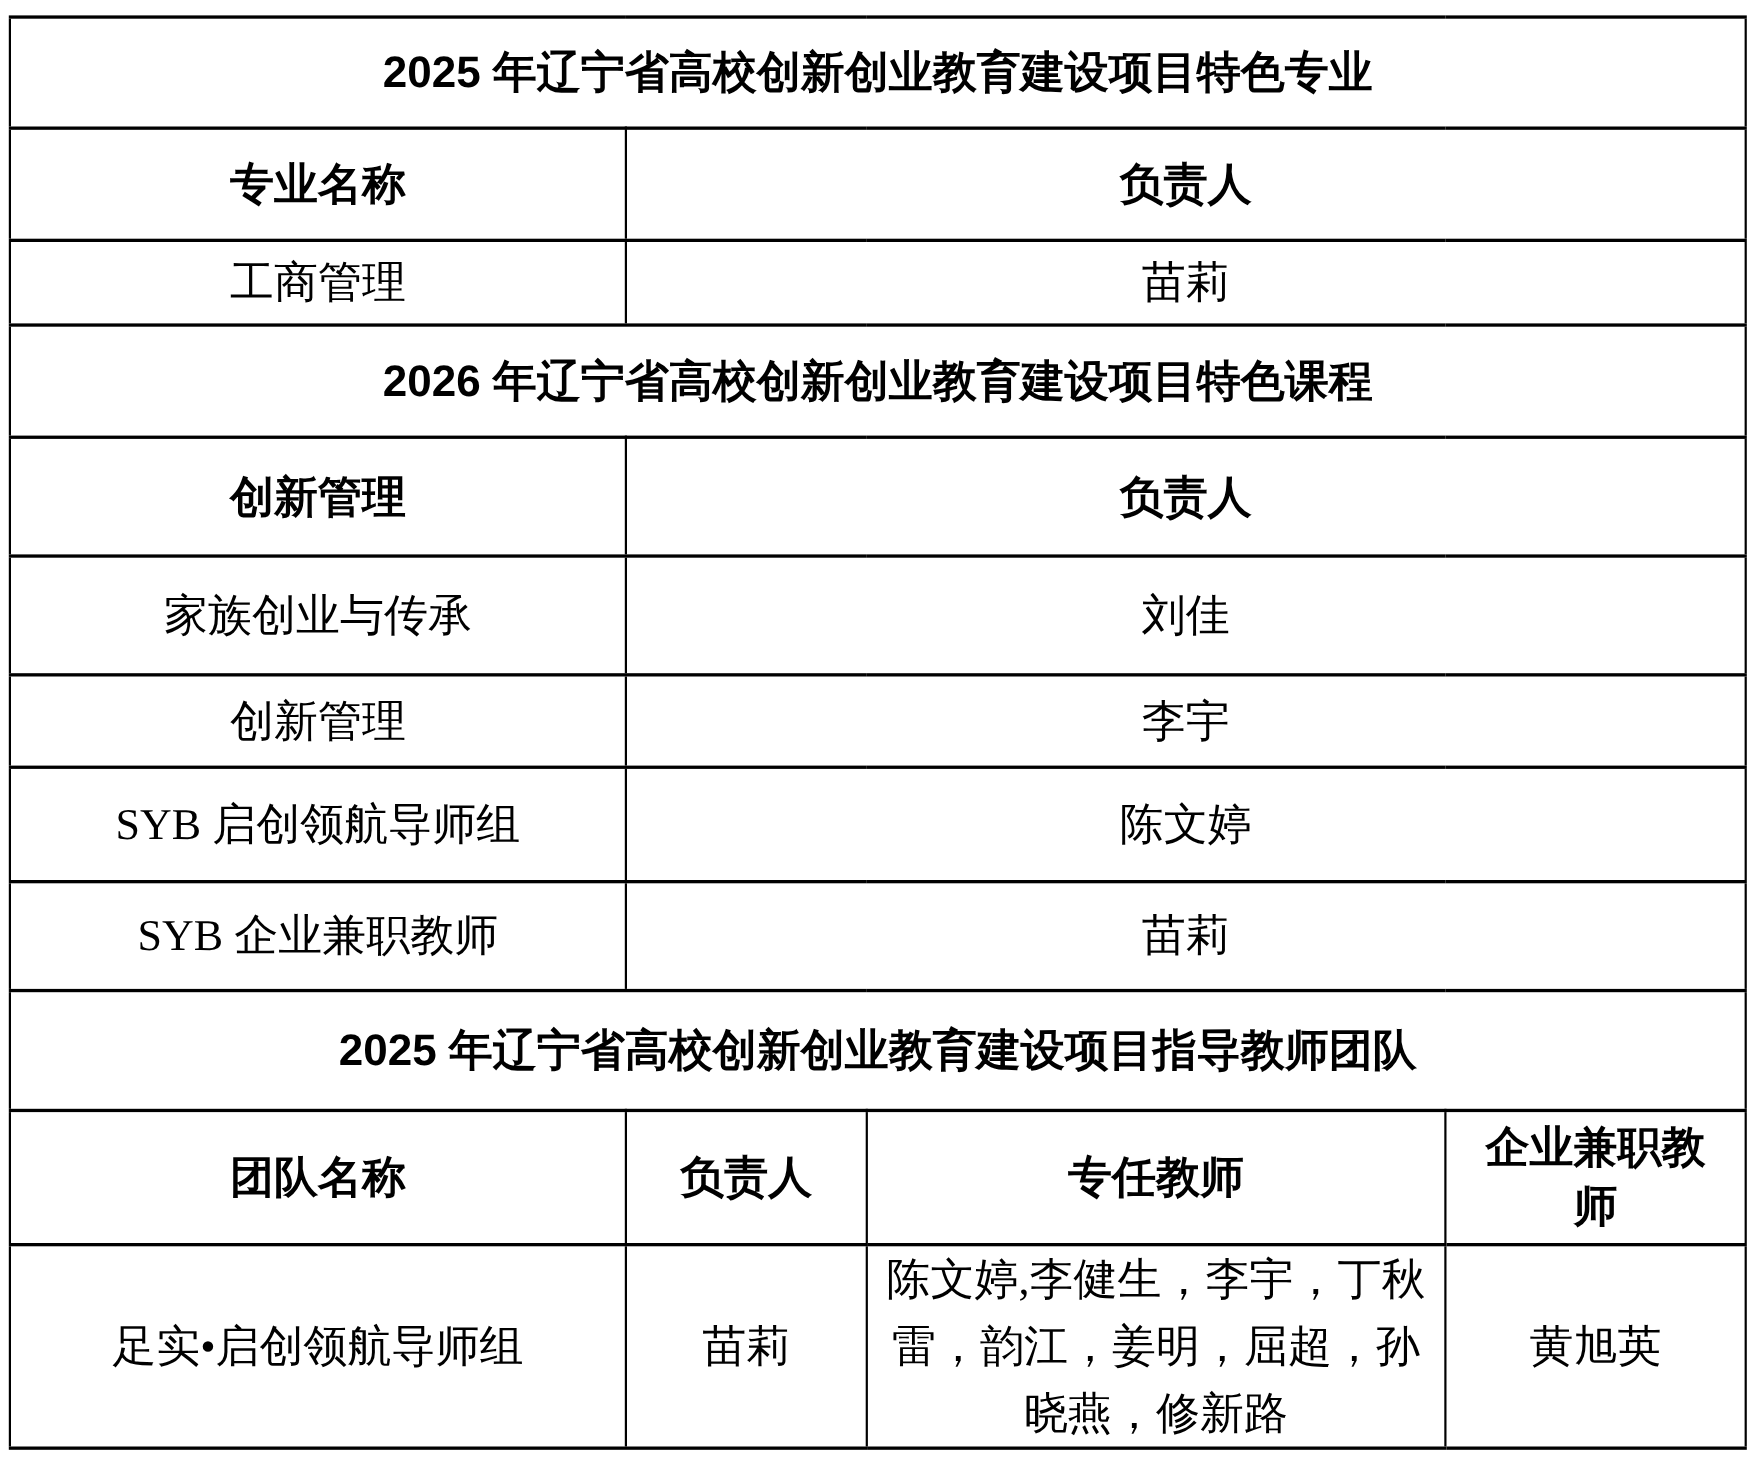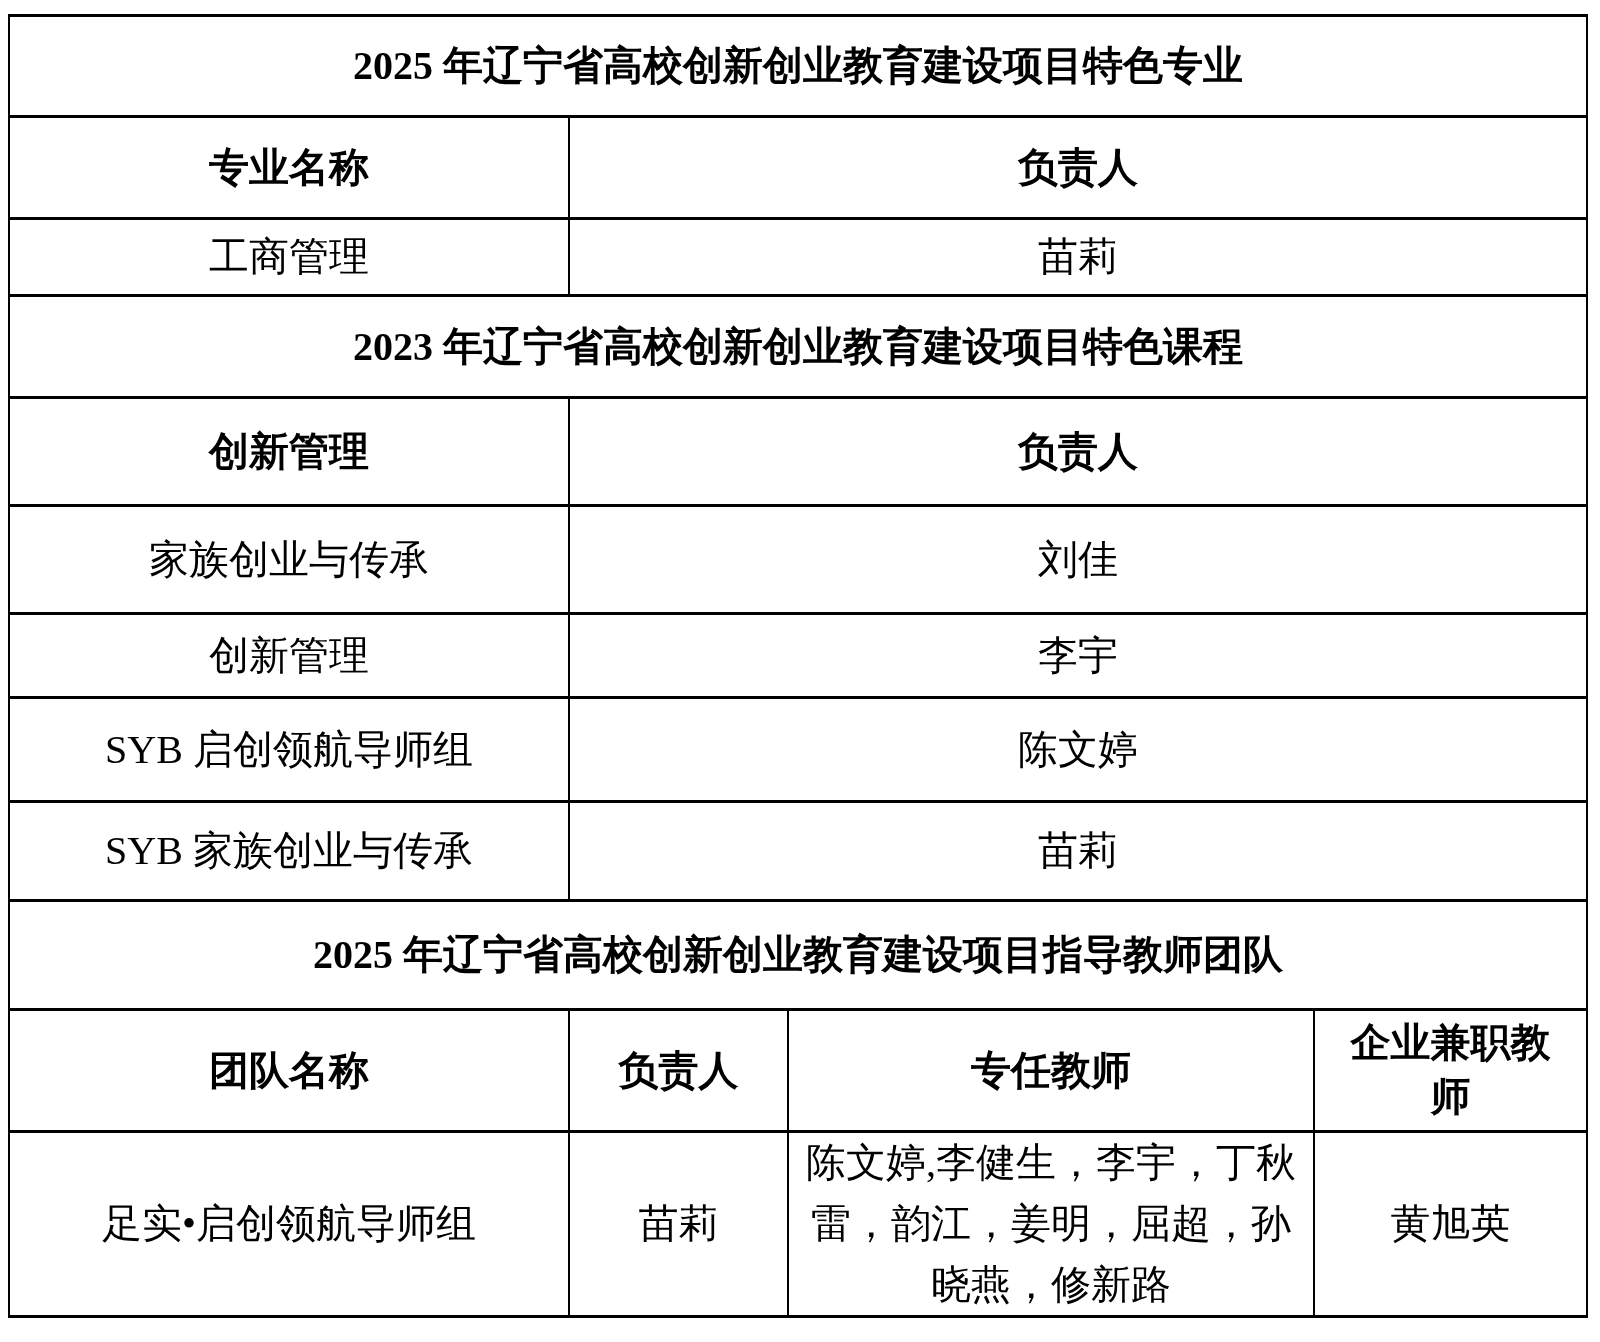--- a/index.html
+++ b/index.html
@@ -28,21 +28,21 @@
     border-top: 3px solid #000;
     border-bottom: 3px solid #000;
     text-align: center;
     vertical-align: middle;
     font-size: 40px;
     line-height: 1.45;
     padding: 0 12px;
     overflow: hidden;
   }
   td.title-cell, td.head-cell {
-    font-family: Liberation Serif, serif;
+    font-family: Liberation Sans, sans-serif;
     font-weight: bold;
   }
   tr.r-title   { height: 101px; }
   tr.r-head1   { height: 102px; padding-left: 16px; }
   tr.r-data1   { height: 77px; }
   tr.r-title2  { height: 102px; }
   tr.r-head2   { height: 108px; }
   tr.r-data2a  { height: 108px; }
   tr.r-data2b  { height: 84px; padding-left: 26px; }
   tr.r-data2c  { height: 104px; }
@@ -79,40 +79,40 @@
     <tr class="r-head1">
       <td class="head-cell">专业名称</td>
       <td colspan="3" class="head-cell">负责人</td>
     </tr>
     <tr class="r-data1">
       <td>工商管理</td>
       <td colspan="3">苗莉</td>
     </tr>
 
     <tr class="r-title2">
-      <td colspan="4" class="title-cell">2023 年辽宁省高校创新创业教育建设项目特色课程</td>
+      <td colspan="4" class="title-cell">2026 年辽宁省高校创新创业教育建设项目特色课程</td>
     </tr>
     <tr class="r-head2">
       <td class="head-cell">创新管理</td>
       <td colspan="3" class="head-cell">负责人</td>
     </tr>
     <tr class="r-data2a">
       <td>家族创业与传承</td>
       <td colspan="3">刘佳</td>
     </tr>
     <tr class="r-data2b">
       <td>创新管理</td>
       <td colspan="3">李宇</td>
     </tr>
     <tr class="r-data2c">
       <td>SYB 启创领航导师组</td>
       <td colspan="3">陈文婷</td>
     </tr>
     <tr class="r-data2d">
-      <td>SYB 家族创业与传承</td>
+      <td>SYB 企业兼职教师</td>
       <td colspan="3">苗莉</td>
     </tr>
 
     <tr class="r-title3">
       <td colspan="4" class="title-cell">2025 年辽宁省高校创新创业教育建设项目指导教师团队</td>
     </tr>
     <tr class="r-head3">
       <td class="head-cell">团队名称</td>
       <td class="head-cell">负责人</td>
       <td class="head-cell">专任教师</td>

